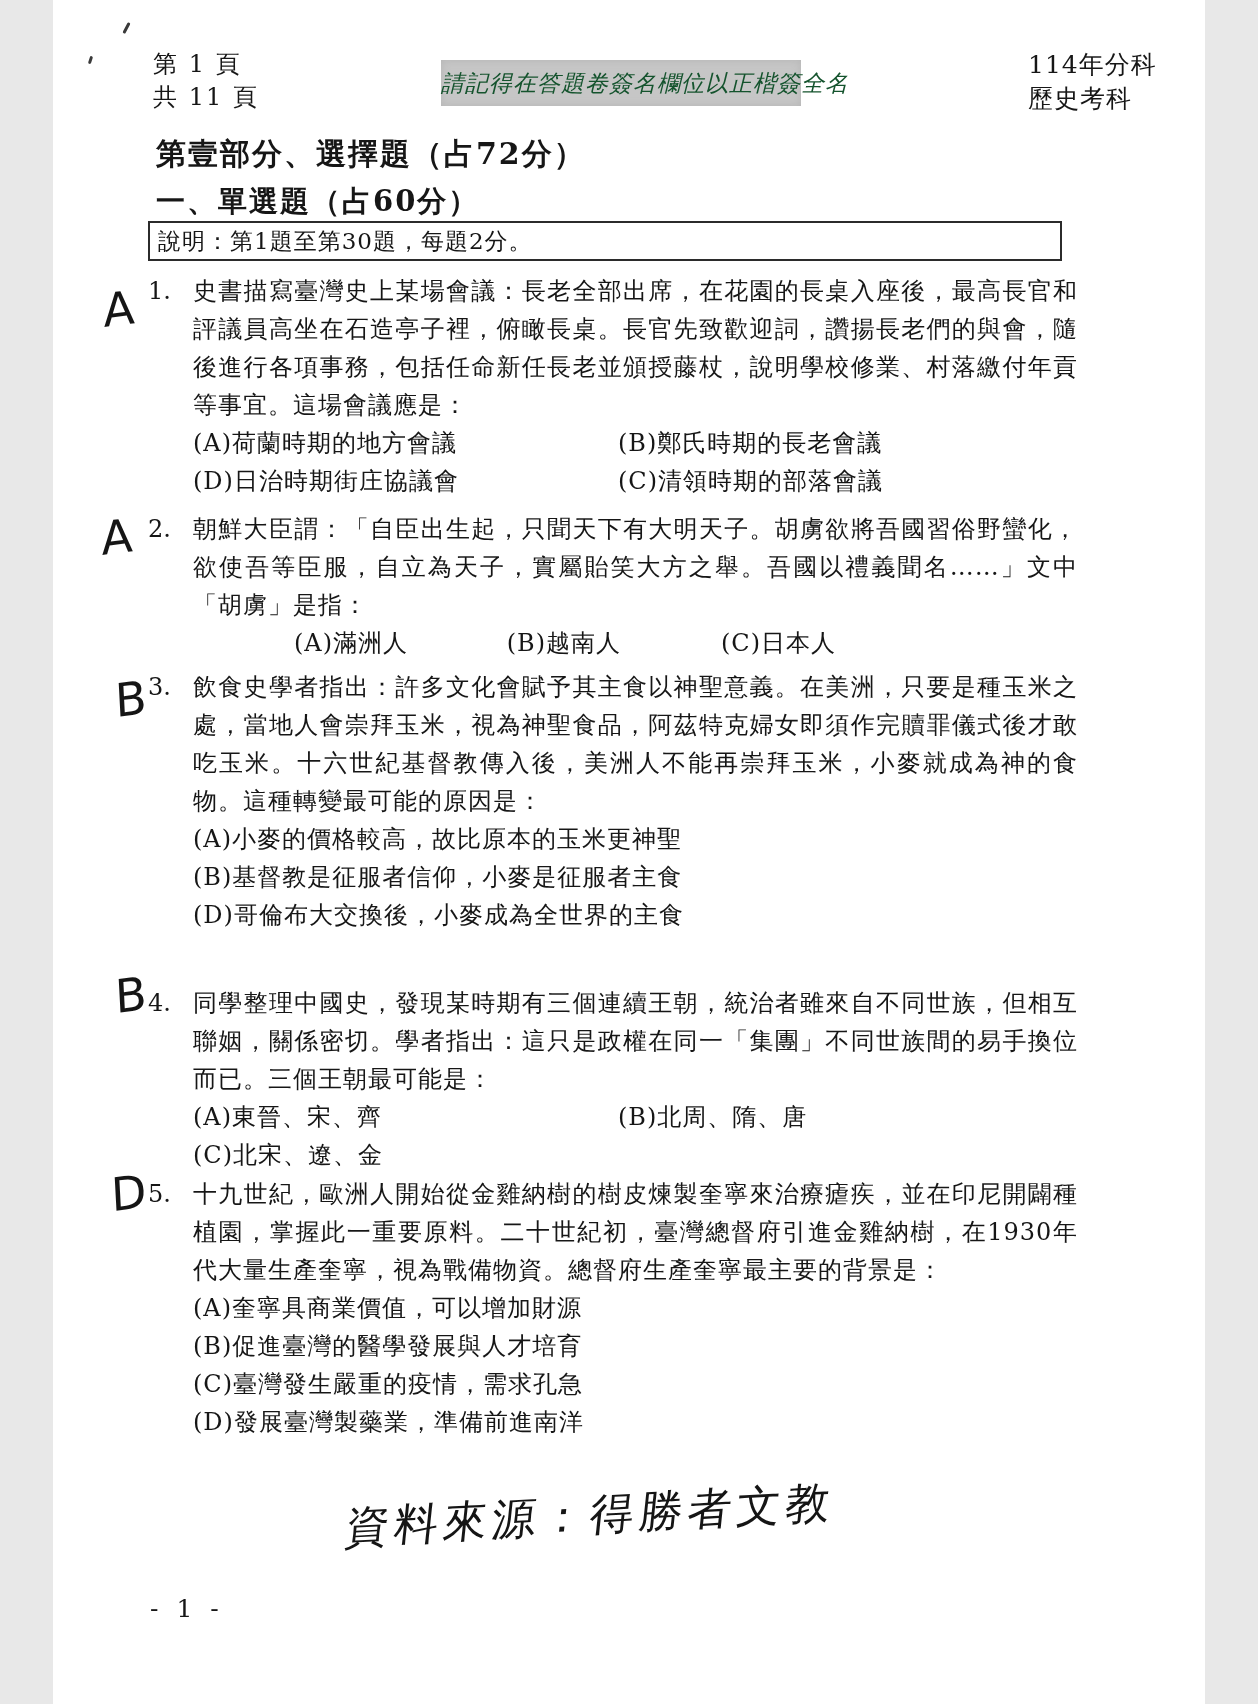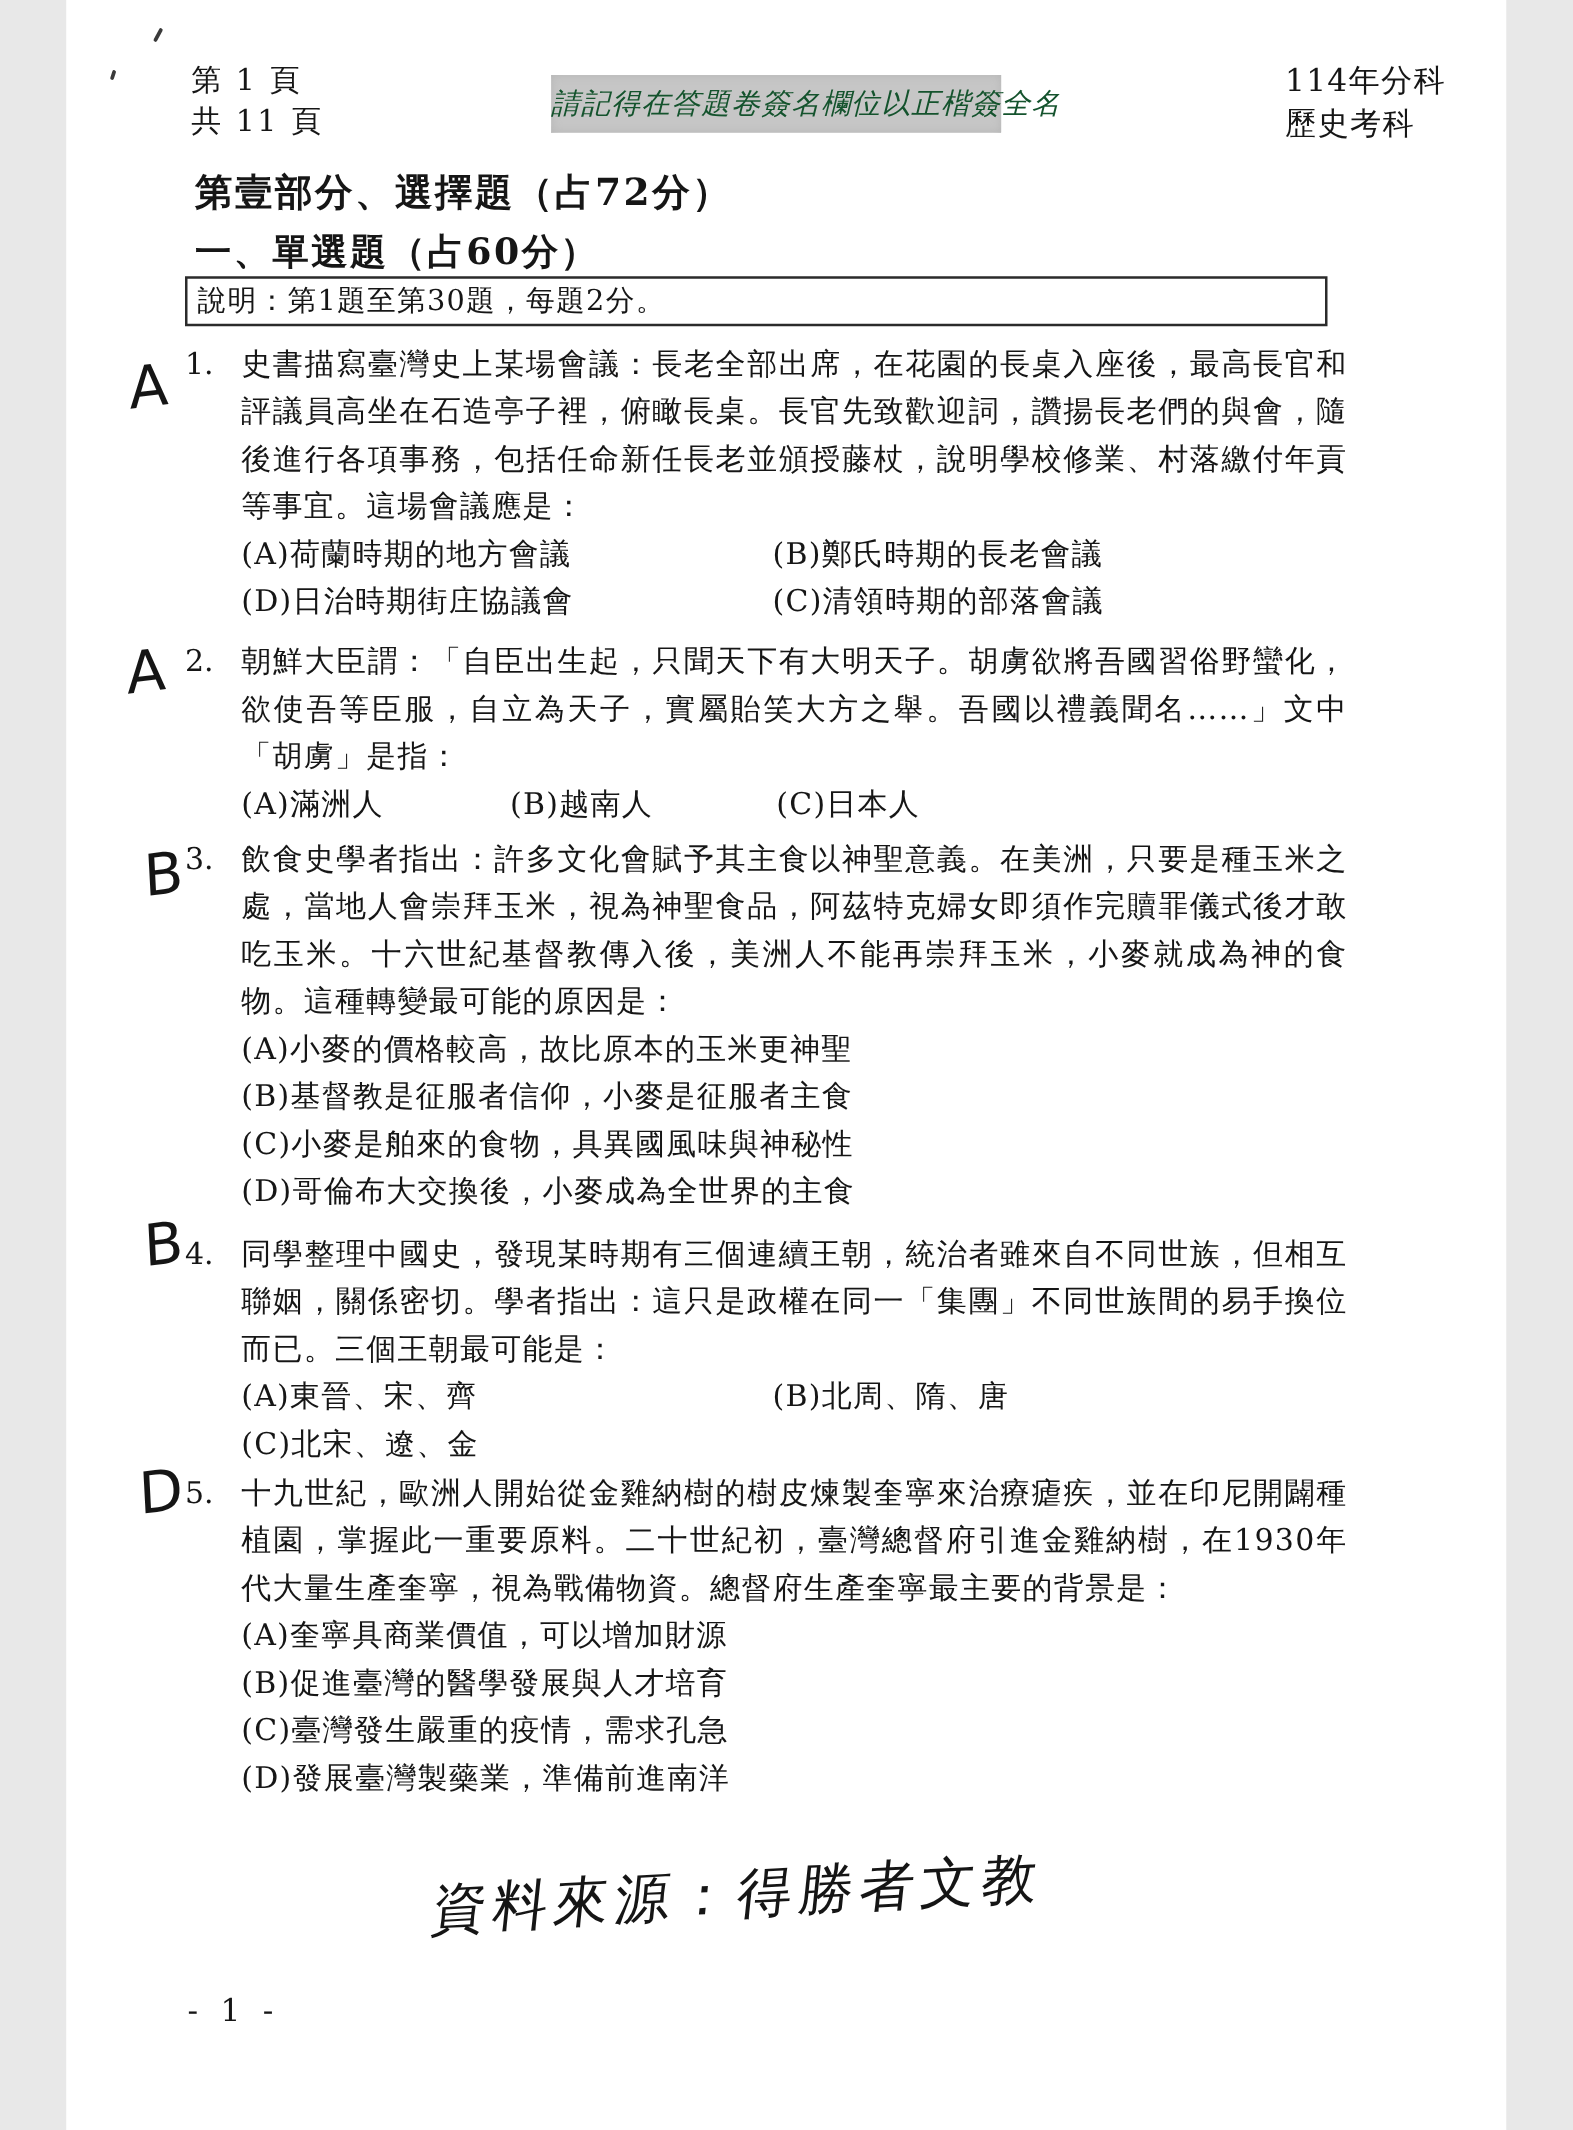--- a/index.html
+++ b/index.html
@@ -31,21 +31,21 @@
     border: 2px solid #2b2b2b; padding: 3px 8px;
     font-size: 23px; line-height: 30px; letter-spacing: 1px;
   }
   
   .question { position: absolute; left: 95px; width: 930px; display: flex; }
   .qnum { width: 45px; flex: none; font-size: 24px; line-height: 38px; }
   .qbody { flex: 1; min-width: 0; }
   .qtext { font-size: 24px; line-height: 38px; letter-spacing: 1px; text-align: justify; }
   .options { font-size: 24px; line-height: 38px; letter-spacing: 1px; }
   .cols-2 { display: grid; grid-template-columns: 425px auto; }
-  .cols-4 { display: grid; grid-template-columns: 215px 213px 215px auto; }
+  .cols-4 { display: grid; grid-template-columns: 215px 213px 215px auto; text-align: right; }
   .cols-1 .option { display: block; }
   
   .hand {
     position: absolute;
     font-family: "DejaVu Sans", "Liberation Sans", sans-serif;
     color: #151515;
   }
   .ans { font-size: 46px; line-height: 46px; transform: rotate(-7deg) skewX(-4deg); font-weight: 400; }
   .src-note {
     left: 292px; top: 1486px;
@@ -115,21 +115,20 @@
     </div>
   </div>
 
   <div class="question" style="top:668px;">
     <div class="qnum">3.</div>
     <div class="qbody">
       <div class="qtext">飲食史學者指出：許多文化會賦予其主食以神聖意義。在美洲，只要是種玉米之處，當地人會崇拜玉米，視為神聖食品，阿茲特克婦女即須作完贖罪儀式後才敢吃玉米。十六世紀基督教傳入後，美洲人不能再崇拜玉米，小麥就成為神的食物。這種轉變最可能的原因是：</div>
       <div class="options cols-1">
         <span class="option">(A)小麥的價格較高，故比原本的玉米更神聖</span>
         <span class="option">(B)基督教是征服者信仰，小麥是征服者主食</span>
-        <span class="option">(C)小麥是舶來的食物，具異國風味與神秘性</span>
         <span class="option">(D)哥倫布大交換後，小麥成為全世界的主食</span>
       </div>
     </div>
   </div>
 
   <div class="question" style="top:984px;">
     <div class="qnum">4.</div>
     <div class="qbody">
       <div class="qtext">同學整理中國史，發現某時期有三個連續王朝，統治者雖來自不同世族，但相互聯姻，關係密切。學者指出：這只是政權在同一「集團」不同世族間的易手換位而已。三個王朝最可能是：</div>
       <div class="options cols-2">

